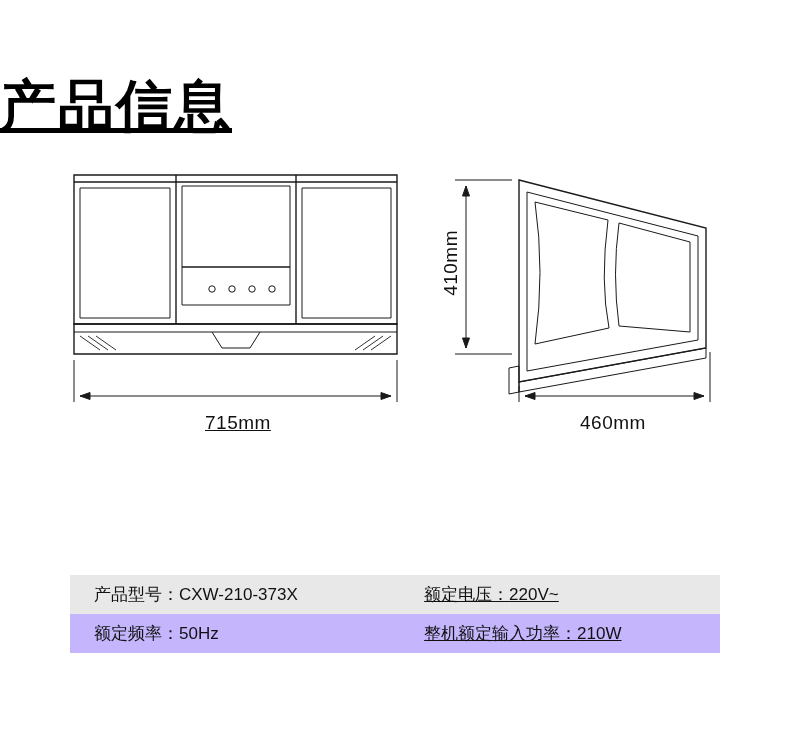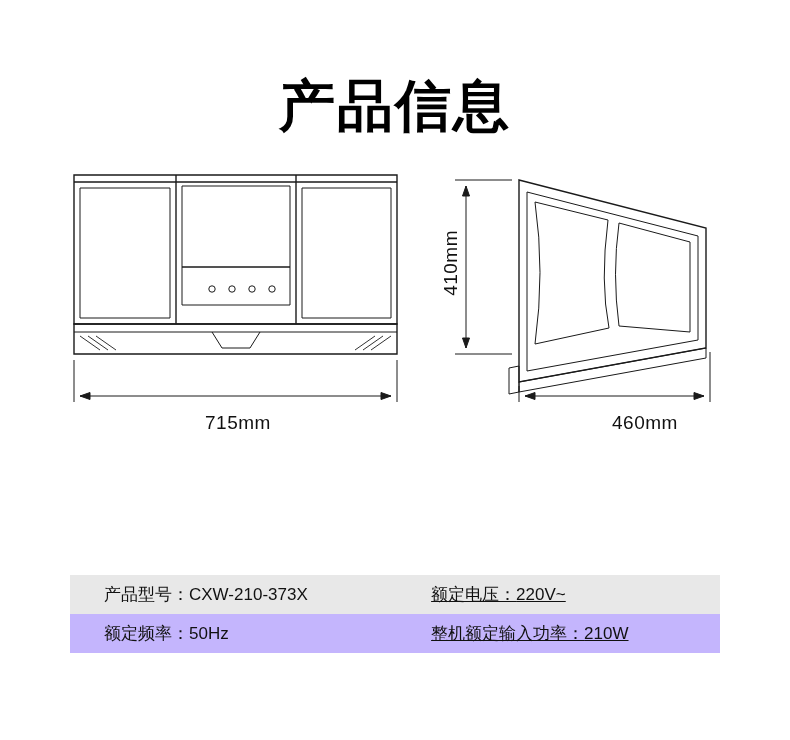--- a/index.html
+++ b/index.html
@@ -11,28 +11,29 @@
     height: 740px;
     background: #ffffff;
     font-family: "Liberation Sans", sans-serif;
     color: #111111;
     overflow: hidden;
     position: relative;
   }
 
   
   .page-title {
-    text-align: center;
+    text-align: left;
     font-size: 56px;
     font-weight: bold;
     letter-spacing: 2px;
     color: #000000;
     margin: 0;
     padding-top: 78px;
     line-height: 1;
+    text-decoration: underline;
   }
 
   
   .drawings {
     position: relative;
     width: 790px;
     height: 330px;
     margin-top: 38px;
   }
   .drawings svg {
@@ -54,21 +55,21 @@
   .spec-table {
     position: absolute;
     left: 70px;
     top: 575px;
     width: 650px;
     border-collapse: collapse;
     font-size: 17px;
   }
   .spec-table td {
     height: 39px;
-    padding: 0 0 0 34px;
+    padding: 0 0 0 24px;
     vertical-align: middle;
     white-space: nowrap;
     color: #111111;
   }
   .spec-table td.col-right {
     padding-left: 26px;
     text-decoration: underline;
   }
   .spec-table tr.shade td {
     background: #e8e8e8;
@@ -165,25 +166,25 @@
         <path d="M519,214 L519,230"></path>
         <path d="M710,180 L710,230"></path>
         <path d="M525,224 L704,224"></path>
         <path d="M525,224 L535,220.5 L535,227.5 Z" fill="#1a1a1a"></path>
         <path d="M704,224 L694,220.5 L694,227.5 Z" fill="#1a1a1a"></path>
       </g>
 
     </g>
   </svg>
 
-  <div class="dim-label" style="left:205px; top:240px;">715mm</div>
+  <div class="dim-label" style="left:205px; top:240px;text-decoration:underline;">715mm</div>
 
   <div class="dim-label vertical" style="left:440px; top:58px;">410mm</div>
 
-  <div class="dim-label" style="left:612px; top:240px;text-align:right;">460mm</div>
+  <div class="dim-label" style="left:580px; top:240px;text-align:right;">460mm</div>
 </div>
 
 <table class="spec-table">
   <tbody>
     <tr class="shade">
       <td><span>产品型号：</span><span>CXW-210-373X</span></td>
       <td class="col-right"><span>额定电压：</span><span>220V~</span></td>
     </tr>
     <tr class="plain">
       <td><span>额定频率：</span><span>50Hz</span></td>

